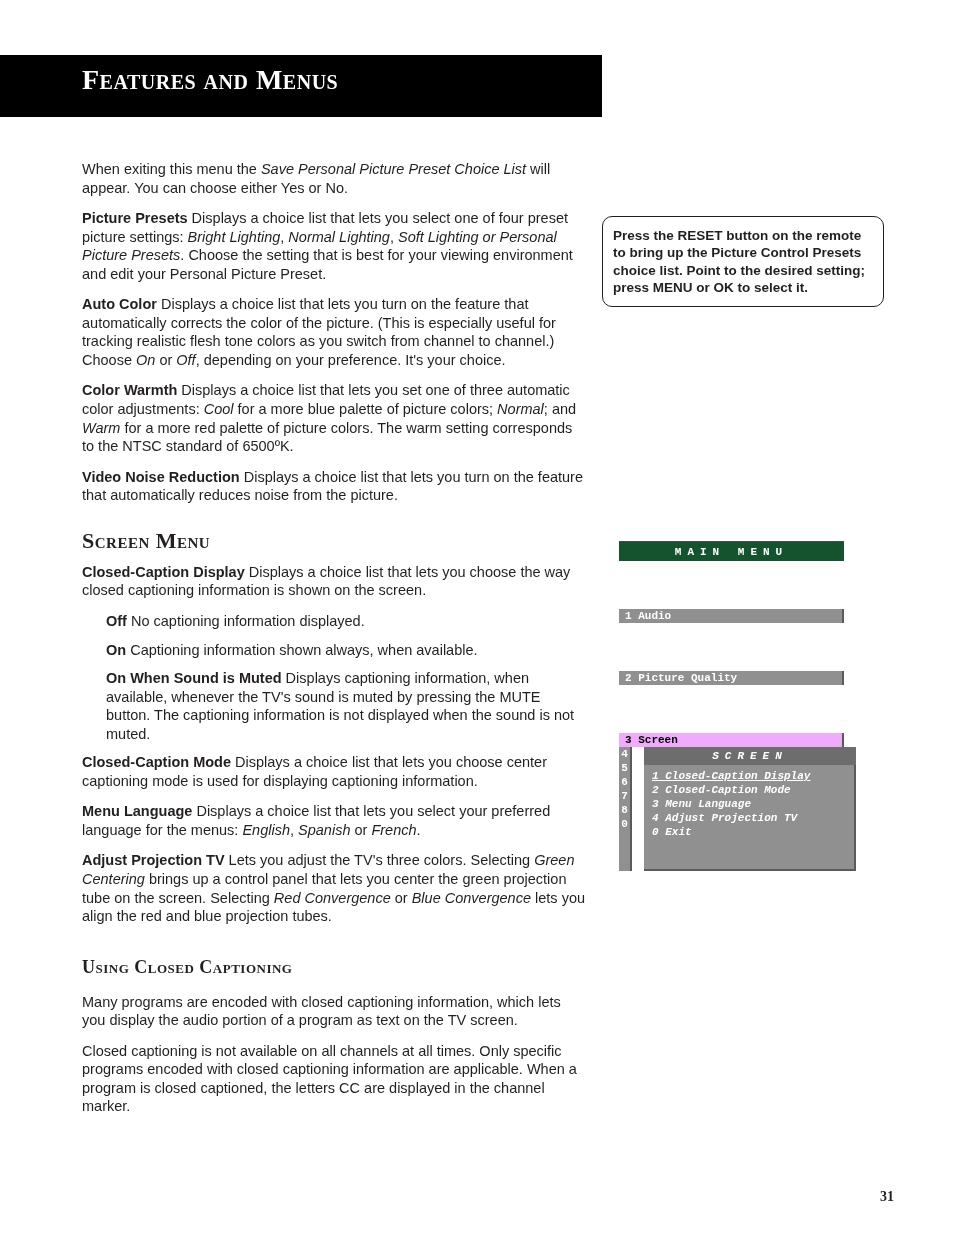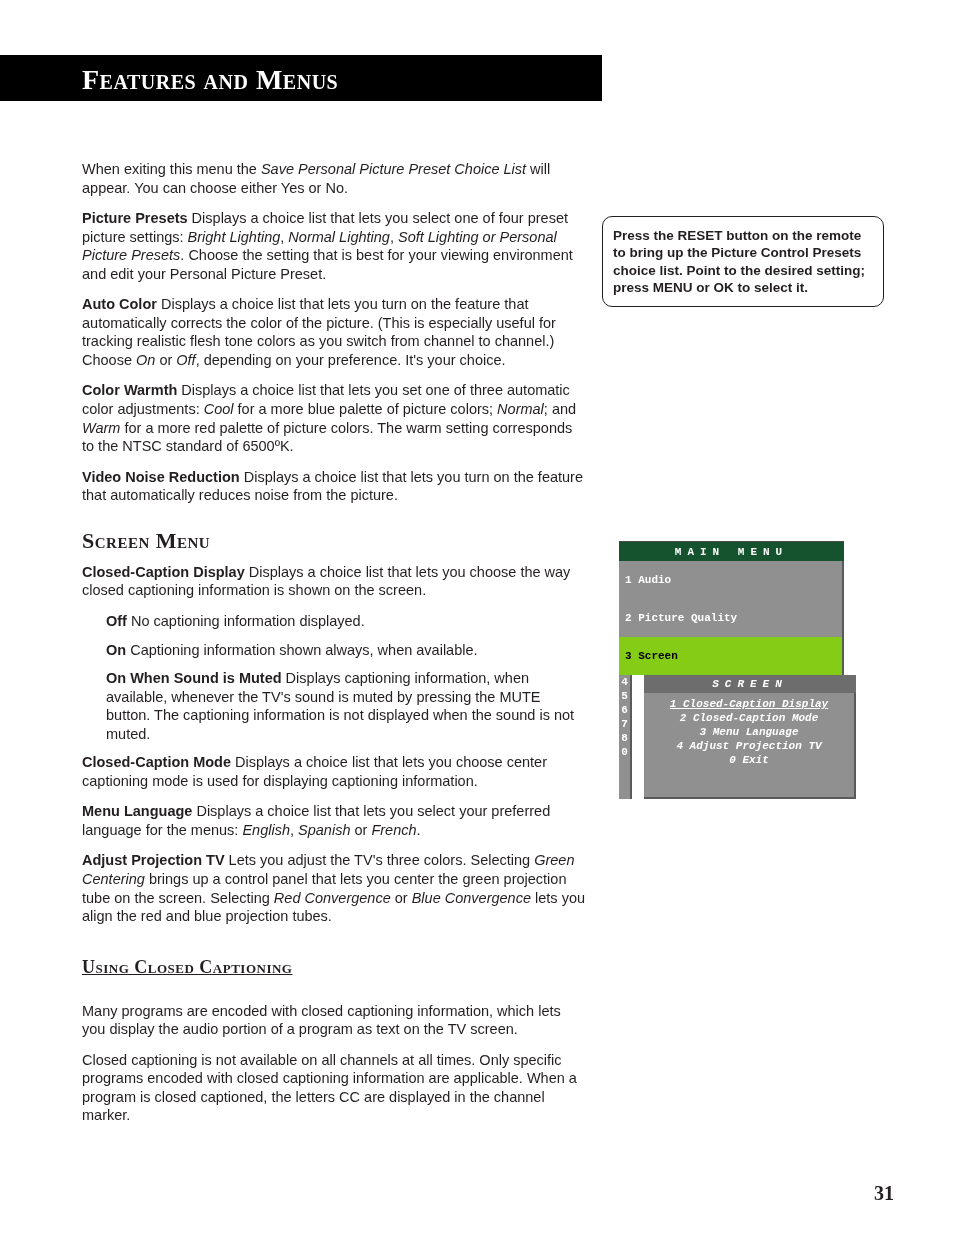--- a/index.html
+++ b/index.html
@@ -12,21 +12,21 @@
     font-family: "Myriad Pro", "Segoe UI", "Helvetica Neue", Arial, sans-serif;
     color: #231f20;
     position: relative;
     -webkit-font-smoothing: antialiased;
   }
   .chapter-bar {
     position: absolute;
     left: 0;
     top: 55px;
     width: 602px;
-    height: 46px;
+    height: 62px;
     background: #000;
     color: #fff;
     font-family: "Trajan Pro", "Optima", "Palatino Linotype", Georgia, serif;
     font-weight: 700;
     font-size: 28px;
     letter-spacing: 0.5px;
     padding-left: 82px;
     line-height: 50px;
     box-sizing: border-box;
     font-variant: small-caps;
@@ -48,24 +48,23 @@
     font-weight: 700;
     font-size: 22px;
     margin: 22px 0 8px 0;
     letter-spacing: 0.5px;
     font-variant: small-caps;
   }
   h3.using-cc {
     font-family: "Trajan Pro", "Optima", "Palatino Linotype", Georgia, serif;
     font-weight: 700;
     font-size: 18px;
-    margin: 30px 0 23px 0;
+    margin: 30px 0 14px 0;
     letter-spacing: 0.5px;
     font-variant: small-caps;
-    text-decoration: underline;
   }
   .indent-list { margin-left: 24px; }
   .indent-list p { margin-bottom: 10px; }
 
   
   .tip-box {
     position: absolute;
     left: 602px;
     top: 216px;
     width: 282px;
@@ -93,25 +92,26 @@
     background: #14532d;
     color: #fff;
     text-align: center;
     letter-spacing: 6px;
     padding: 3px 0 2px 0;
     border-top: 1px solid #4a4a4a;
   }
   .osd .main-row {
     background: #909090;
     color: #fff;
-    padding: 12px 6px;
+    padding: 0 6px;
     border-right: 2px solid #5a5a5a;
+    margin-top: 48px;
   }
   .osd .main-row.sel {
-    background: #84cc16;
+    background: #f0abfc;
     color: #000;
   }
   .osd .main-wrap { border: 0 solid #5a5a5a; }
   .osd .lower {
     display: flex;
   }
   .osd .lower .numcol {
     width: 22px;
     background: #909090;
     color: #fff;
@@ -135,33 +135,32 @@
     width: 212px;
   }
   .osd .sub-body {
     background: #909090;
     color: #fff;
     width: 212px;
     padding: 4px 8px 30px 8px;
     box-sizing: border-box;
     border-right: 2px solid #5a5a5a;
     border-bottom: 2px solid #5a5a5a;
-    text-align: center;
   }
   .osd .sub-body .srow { white-space: nowrap; }
   .osd .sub-body .srow.sel .label { color:#fff; text-decoration: underline; background:#909090; }
   .osd .sub-body .srow.sel { color:#fff; }
 
   .page-number {
     position: absolute;
     right: 60px;
     bottom: 30px;
     font-family: Georgia, "Times New Roman", serif;
     font-weight: 700;
-    font-size: 20px;
+    font-size: 14px;
   }
 </style>
 </head>
 <body>
 
 <div class="chapter-bar">Features and Menus</div>
 
 <div class="content">
 
   <p>

